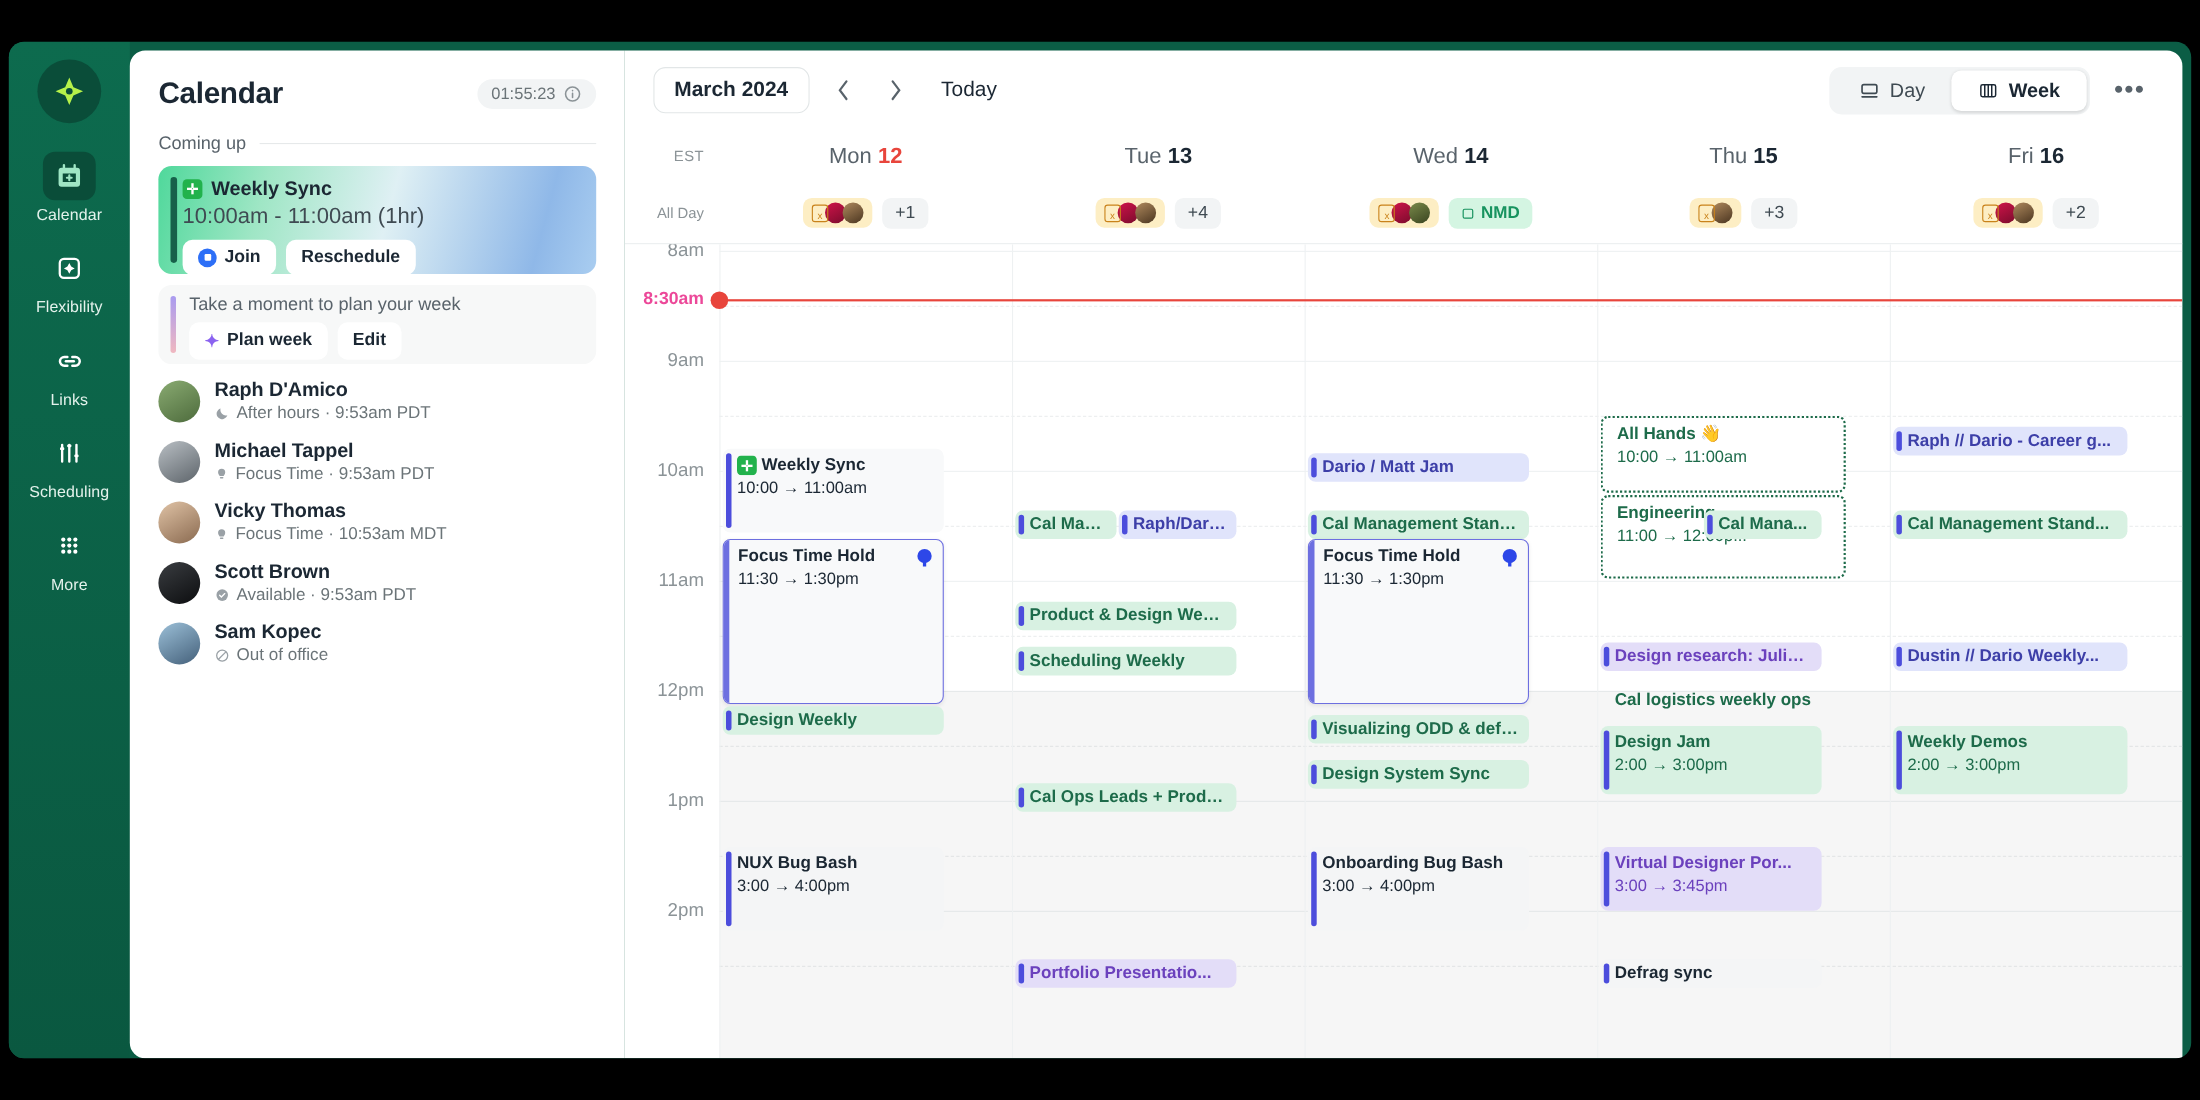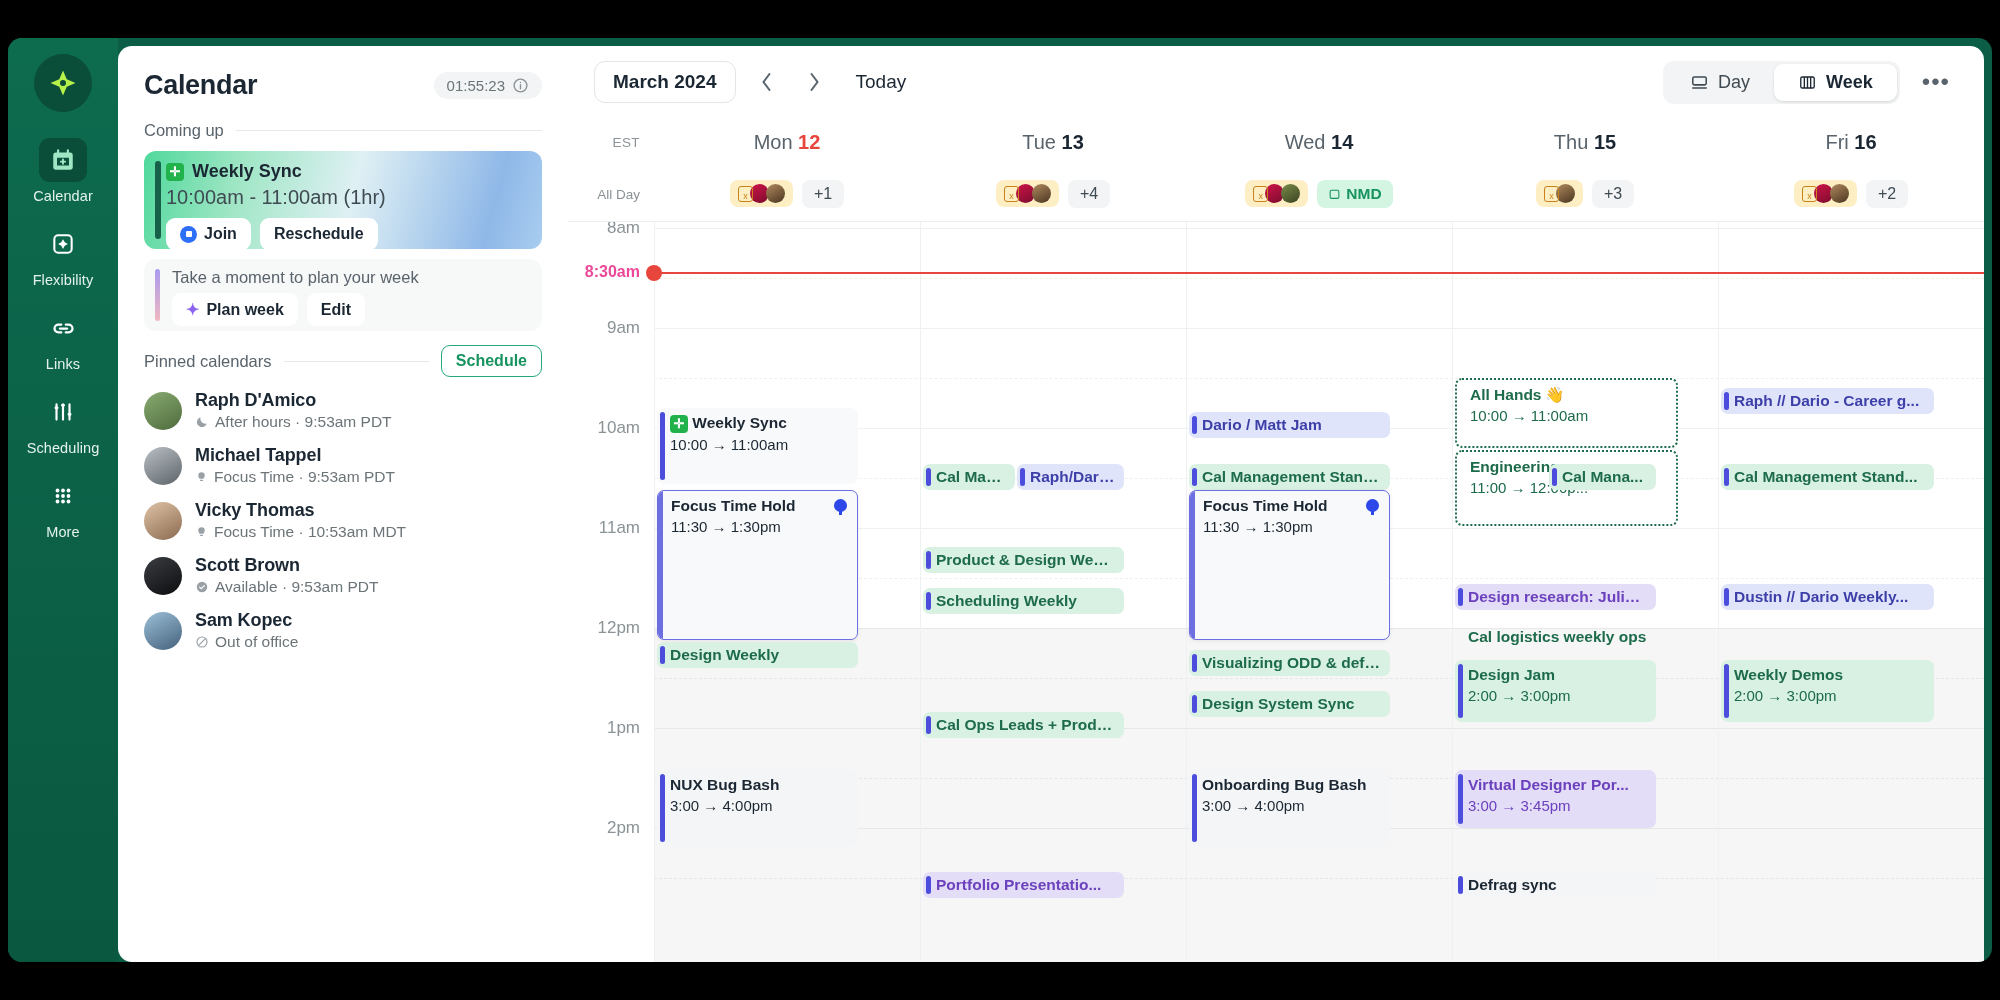--- a/index.html
+++ b/index.html
@@ -260,25 +260,20 @@
         <button class="wbtn">
           <span class="spark">✦</span>
           <span>Plan week</span>
         </button>
         <button class="wbtn">
           <span>Edit</span>
         </button>
       </div>
     </div>
 
-    <div class="sec-row">
-      <div class="sec-lbl">Pinned calendars</div>
-      <div class="sec-line"></div>
-      <button class="sched-btn">Schedule</button>
-    </div>
 
 
     <div class="people">
       <div class="person">
         <div class="av" style="background:linear-gradient(150deg,#8aab72,#4d6b3c)"></div>
         <div>
           <div class="pname">Raph D'Amico</div>
           <div class="pstat">
             <svg width="14" height="14" viewBox="0 0 24 24" fill="#9aa1a6">
               <path d="M20 14.5A8.5 8.5 0 0 1 9.5 4 8.5 8.5 0 1 0 20 14.5Z"></path>

